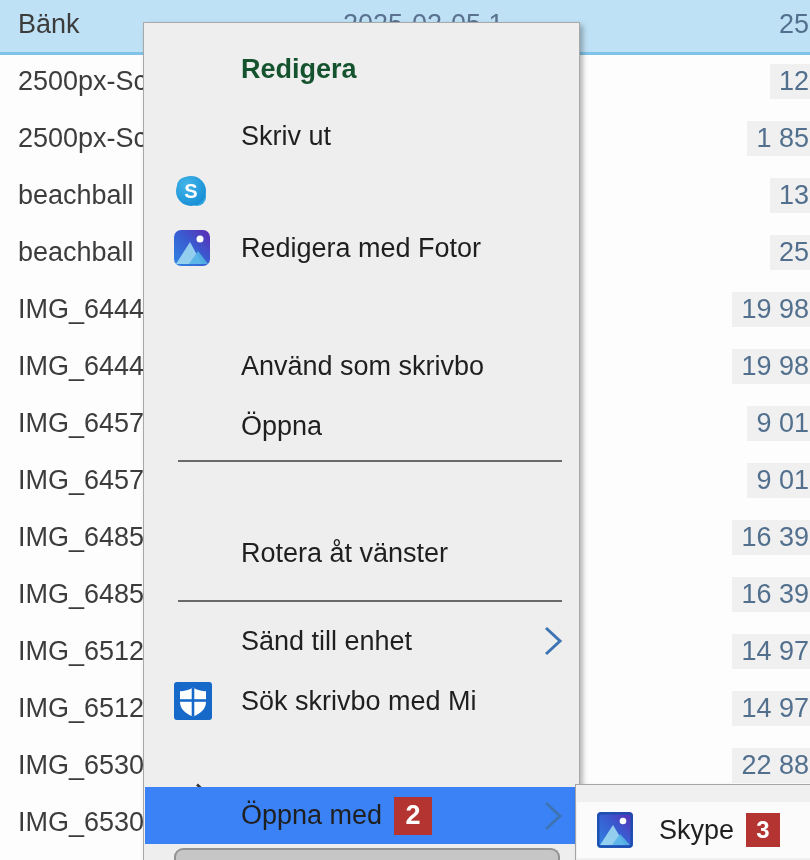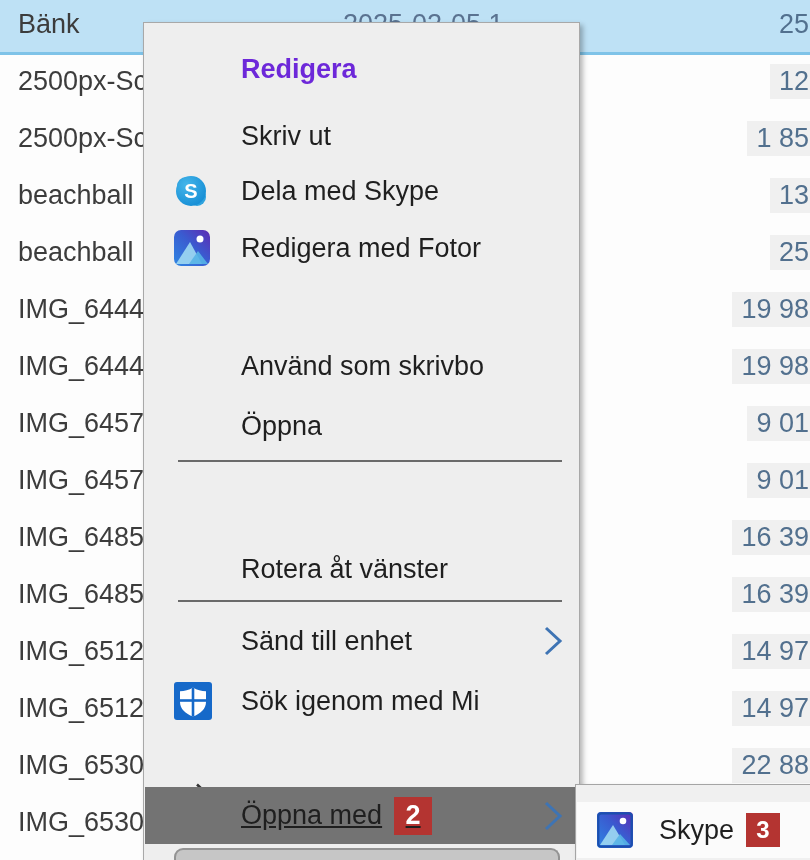--- a/index.html
+++ b/index.html
@@ -22,22 +22,22 @@
   .fsize .patch{background:#f0f0f0;padding:2px 9px;}
   .fsize.onsel .patch{background:transparent;}
 
   
   .menu{position:absolute;left:143px;top:22px;width:437px;height:858px;
         background:#eeeeee;border:1px solid #a8a8a8;box-sizing:border-box;
         box-shadow:3px 3px 5px rgba(0,0,0,0.28);z-index:5;}
   .mi{position:absolute;left:1px;right:1px;height:56px;display:flex;align-items:center;
       padding-left:96px;box-sizing:border-box;font-size:27px;color:#1f1f1f;white-space:nowrap;}
   .mi .lbl{display:inline-block;}
-  .mi .lbl.bold{font-weight:700;color:#6d28d9;}
-  .mi.hl{background:#737373;height:57px;text-decoration:underline;}
+  .mi .lbl.bold{font-weight:700;color:#14532d;}
+  .mi.hl{background:#3b82f6;height:57px;}
   .ico{position:absolute;left:29px;top:50%;transform:translateY(-50%);display:flex;}
   .chev{position:absolute;left:397px;top:50%;transform:translateY(-50%);display:flex;}
   .sep{position:absolute;left:34px;width:384px;height:2px;background:#6a6a6a;}
   .mframe{position:absolute;left:30px;top:825px;width:386px;height:28px;
           background:#c6c6c6;border:2px solid #939393;border-bottom:none;
           border-radius:9px 9px 0 0;box-sizing:border-box;}
 
   
   .badge{min-width:38px;height:38px;background:#b43431;color:#ffffff;font-weight:700;
          font-size:27px;display:flex;align-items:center;justify-content:center;
@@ -139,21 +139,20 @@
             <stop offset="0" stop-color="#45b6ea"></stop>
                 <stop offset="1" stop-color="#0d86d1"></stop>
           </radialGradient>
             </defs>
           <circle cx="12" cy="12" r="9" fill="#2fa3de"></circle>
           <circle cx="23" cy="23" r="9" fill="#2fa3de"></circle>
           <circle cx="17" cy="17" r="15" fill="url(#skg)"></circle>
           <text x="17" y="24" text-anchor="middle" font-size="20" font-weight="700" font-family="Liberation Sans, sans-serif" fill="#ffffff">S</text>
         </svg>
       </span>
-      <span class="lbl">Dela med Skype</span>
     </div>
 
     <div class="mi" style="top:197px">
       <span class="ico">
         <svg width="36" height="36" viewBox="0 0 36 36">
           <defs>
               <linearGradient id="pg1" x1="0" y1="1" x2="1" y2="0">
             <stop offset="0" stop-color="#2f86e3"></stop>
                 <stop offset="0.55" stop-color="#3a5bd0"></stop>
             <stop offset="1" stop-color="#5f2ab2"></stop>
@@ -173,21 +172,21 @@
       <span class="lbl">Använd som skrivbo</span>
     </div>
 
     <div class="mi" style="top:375px">
       <span class="lbl">Öppna</span>
     </div>
 
     <div class="sep" style="top:437px"></div>
 
 
-    <div class="mi" style="top:518px">
+    <div class="mi" style="top:502px">
       <span class="lbl">Rotera åt vänster</span>
     </div>
 
     <div class="sep" style="top:577px"></div>
 
     <div class="mi" style="top:590px">
       <span class="lbl">Sänd till enhet</span>
       <span class="chev">
         <svg width="22" height="32" viewBox="0 0 22 32" fill="none" stroke="#3e74b4" stroke-width="3">
           <polyline points="4,3 18,16 4,29"></polyline>
@@ -197,21 +196,21 @@
 
     <div class="mi" style="top:650px">
       <span class="ico">
         <svg width="38" height="38" viewBox="0 0 38 38">
           <rect width="38" height="38" rx="3" fill="#1669c9"></rect>
           <path d="M19 5.5 C23 8 27.5 9.3 32 9.3 V20 C32 27 26.5 31.6 19 34.6 C11.5 31.6 6 27 6 20 V9.3 C10.5 9.3 15 8 19 5.5 Z" fill="#ffffff"></path>
           <line x1="19" y1="5.5" x2="19" y2="34.6" stroke="#1669c9" stroke-width="2.6"></line>
           <line x1="6" y1="18.5" x2="32" y2="18.5" stroke="#1669c9" stroke-width="2.6"></line>
         </svg>
       </span>
-      <span class="lbl">Sök igenom med Mi</span>
+      <span class="lbl">Sök skrivbo med Mi</span>
     </div>
 
     <div class="mi" style="top:748px">
       <span class="ico">
         <svg width="40" height="40" viewBox="0 0 40 40" fill="none" stroke="#343434" stroke-width="2.6" stroke-linejoin="round">
           <path d="M11 13 L11 33 L31 33 L31 28"></path>
           <path d="M13 26 C13 17 19 12.5 27 12.5" stroke-width="3.4"></path>
           <path d="M23 5.5 L30.5 12.5 L23 19.5" fill="#eeeeee"></path>
         </svg>
       </span>

